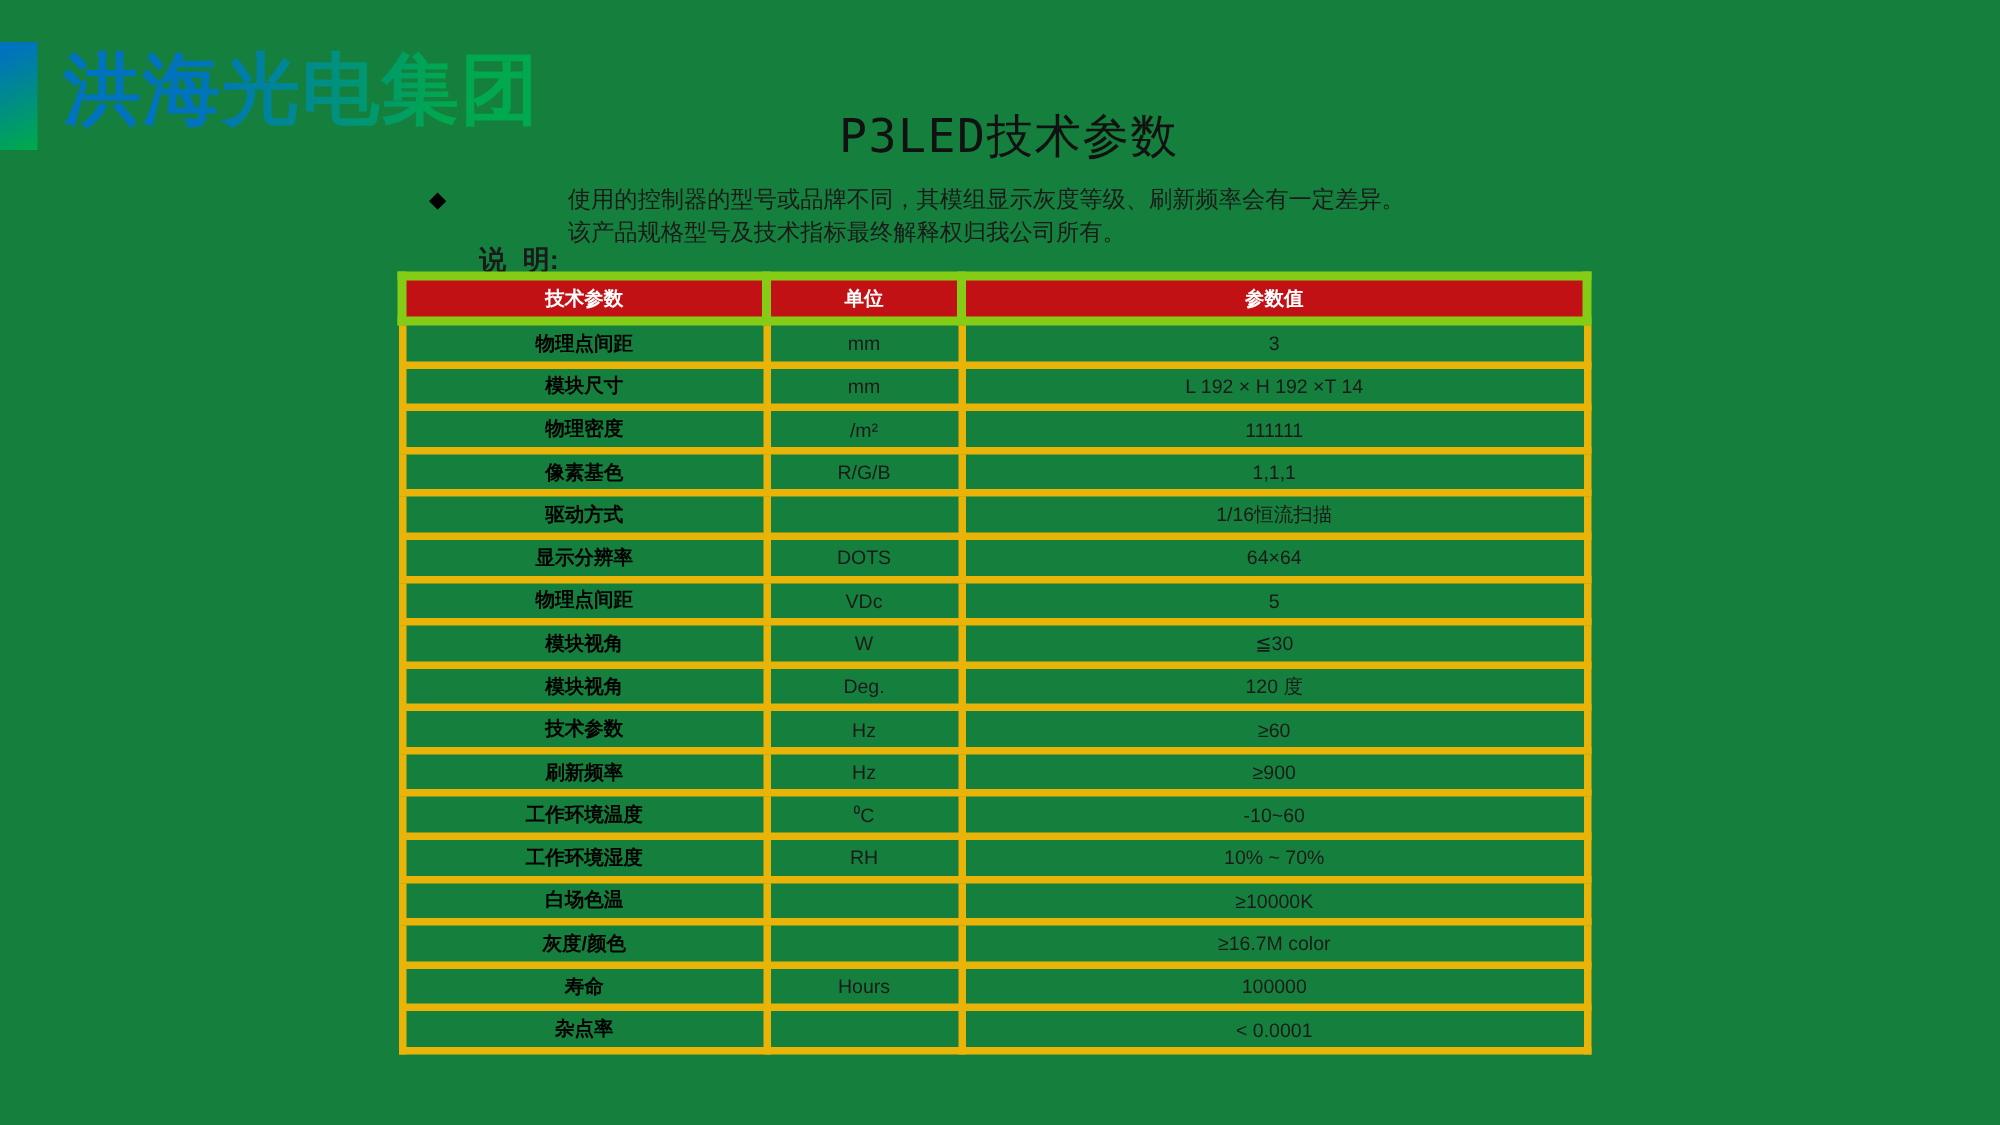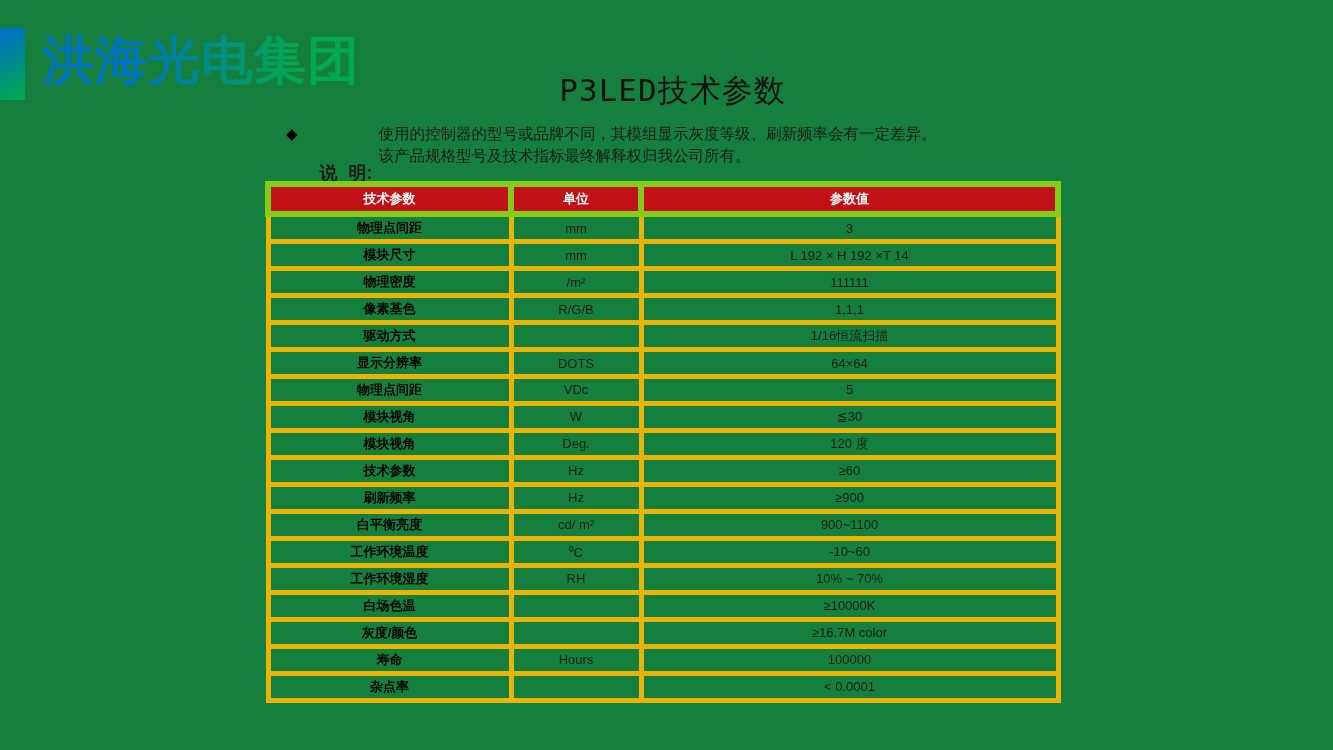--- a/index.html
+++ b/index.html
@@ -188,25 +188,20 @@
           <td class="c0">技术参数</td>
           <td class="c1">Hz</td>
           <td class="c2">≥60</td>
         </tr>
         <tr>
           <td class="c0">刷新频率</td>
           <td class="c1">Hz</td>
           <td class="c2">≥900</td>
         </tr>
         <tr>
-          <td class="c0">白平衡亮度</td>
-          <td class="c1">cd/ m²</td>
-          <td class="c2">900~1100</td>
-        </tr>
-        <tr>
           <td class="c0">工作环境温度</td>
           <td class="c1">⁰C</td>
           <td class="c2">-10~60</td>
         </tr>
         <tr>
           <td class="c0">工作环境湿度</td>
           <td class="c1">RH</td>
           <td class="c2">10% ~ 70%</td>
         </tr>
         <tr>

